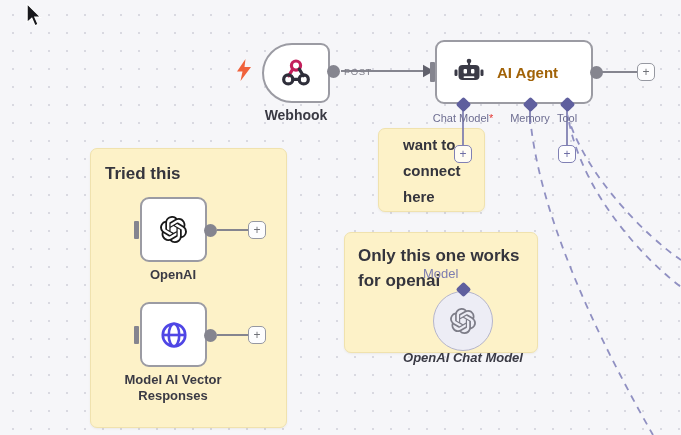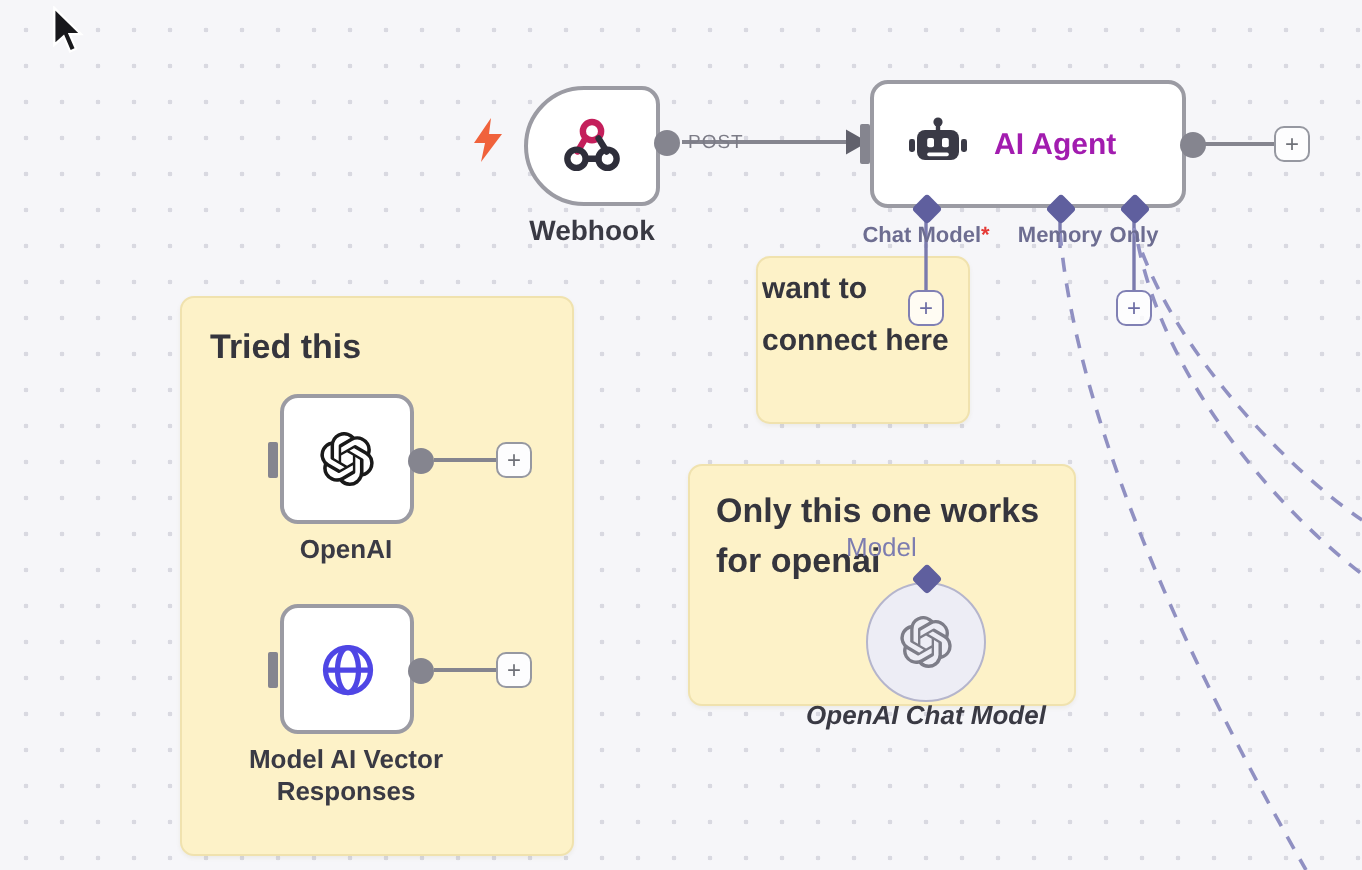--- a/index.html
+++ b/index.html
@@ -33,37 +33,37 @@
   .node.trigger{border-radius:33px 10px 10px 33px;}
   .node-label{
     position:absolute; text-align:center; font-size:13px; font-weight:600;
     color:#3a3a44; z-index:3; line-height:1.25;
   }
   .node-label.lg{font-size:14px;}
   .node-sub{
     position:absolute; text-align:center; font-size:11px; color:#98989f;
     z-index:3; white-space:nowrap;
   }
-  .agent-title{font-size:15px; font-weight:600; color:#a21caf; margin-left:12px;text-align:center;}
+  .agent-title{font-size:15px; font-weight:600; color:#a16207; margin-left:12px;text-align:center;}
 
   
   .out-dot{
     position:absolute; width:13px; height:13px; border-radius:50%;
     background:#85858f; z-index:4;
   }
   .in-bar{
     position:absolute; width:5px; height:20px; background:#85858f;
     border-radius:1px; z-index:4;
   }
   .diamond{
     position:absolute; width:11px; height:11px; background:#5f5f9e;
     transform:rotate(45deg); border-radius:2px; z-index:4;
   }
   .port-label{
-    position:absolute; font-size:11px; color:#6d6d91; text-align:center; z-index:4;font-weight:bold;
+    position:absolute; font-size:11px; color:#6d6d91; text-align:center; z-index:4;
   }
   .port-label .req{color:#e53935;}
   .conn-label{
     position:absolute; font-size:9.5px; color:#7c7c87; letter-spacing:.5px; z-index:4;
   }
   .model-port-label{
     position:absolute; font-size:13px; color:#7d7db0; text-align:left; z-index:4;
   }
 
   
@@ -87,21 +87,21 @@
 </style>
 </head>
 <body>
 
 <div class="canvas">
 
   <div class="sticky" style="left:90px; top:148px; width:197px; height:280px; padding:13px 14px;">
     <h1>Tried this</h1>
   </div>
 
-  <div class="sticky" style="left:378px; top:128px; width:107px; height:84px; padding:3px 2px;">
+  <div class="sticky" style="left:378px; top:128px; width:107px; height:84px; padding:3px 24px;">
     <div class="note-body">want to connect here</div>
   </div>
 
   <div class="sticky" style="left:344px; top:232px; width:194px; height:121px; padding:11px 13px;">
     <h1>Only this one works for openai</h1>
   </div>
 
   <svg class="connections" width="681" height="435" viewBox="0 0 681 435">
 
     <line x1="341" y1="71" x2="424" y2="71" stroke="#85858f" stroke-width="2"></line>
@@ -170,21 +170,21 @@
   <div class="diamond" style="left:524.5px; top:98.5px;"></div>
   <div class="diamond" style="left:561.5px; top:98.5px;"></div>
 
   <div class="port-label" style="left:420px; top:112px; width:86px;">
     <span>Chat Model</span><span class="req">*</span>
   </div>
   <div class="port-label" style="left:500px; top:112px; width:60px;">
     <span>Memory</span><span class="req"></span>
   </div>
   <div class="port-label" style="left:545px; top:112px; width:44px;">
-    <span>Only</span><span class="req"></span>
+    <span>Tool</span><span class="req"></span>
   </div>
 
   <div class="plus-btn indigo" style="left:454px; top:145px;">
     <span>+</span>
   </div>
   <div class="plus-btn indigo" style="left:558px; top:145px;">
     <span>+</span>
   </div>
 
   <div class="node" style="left:140px; top:197px; width:67px; height:65px;">

